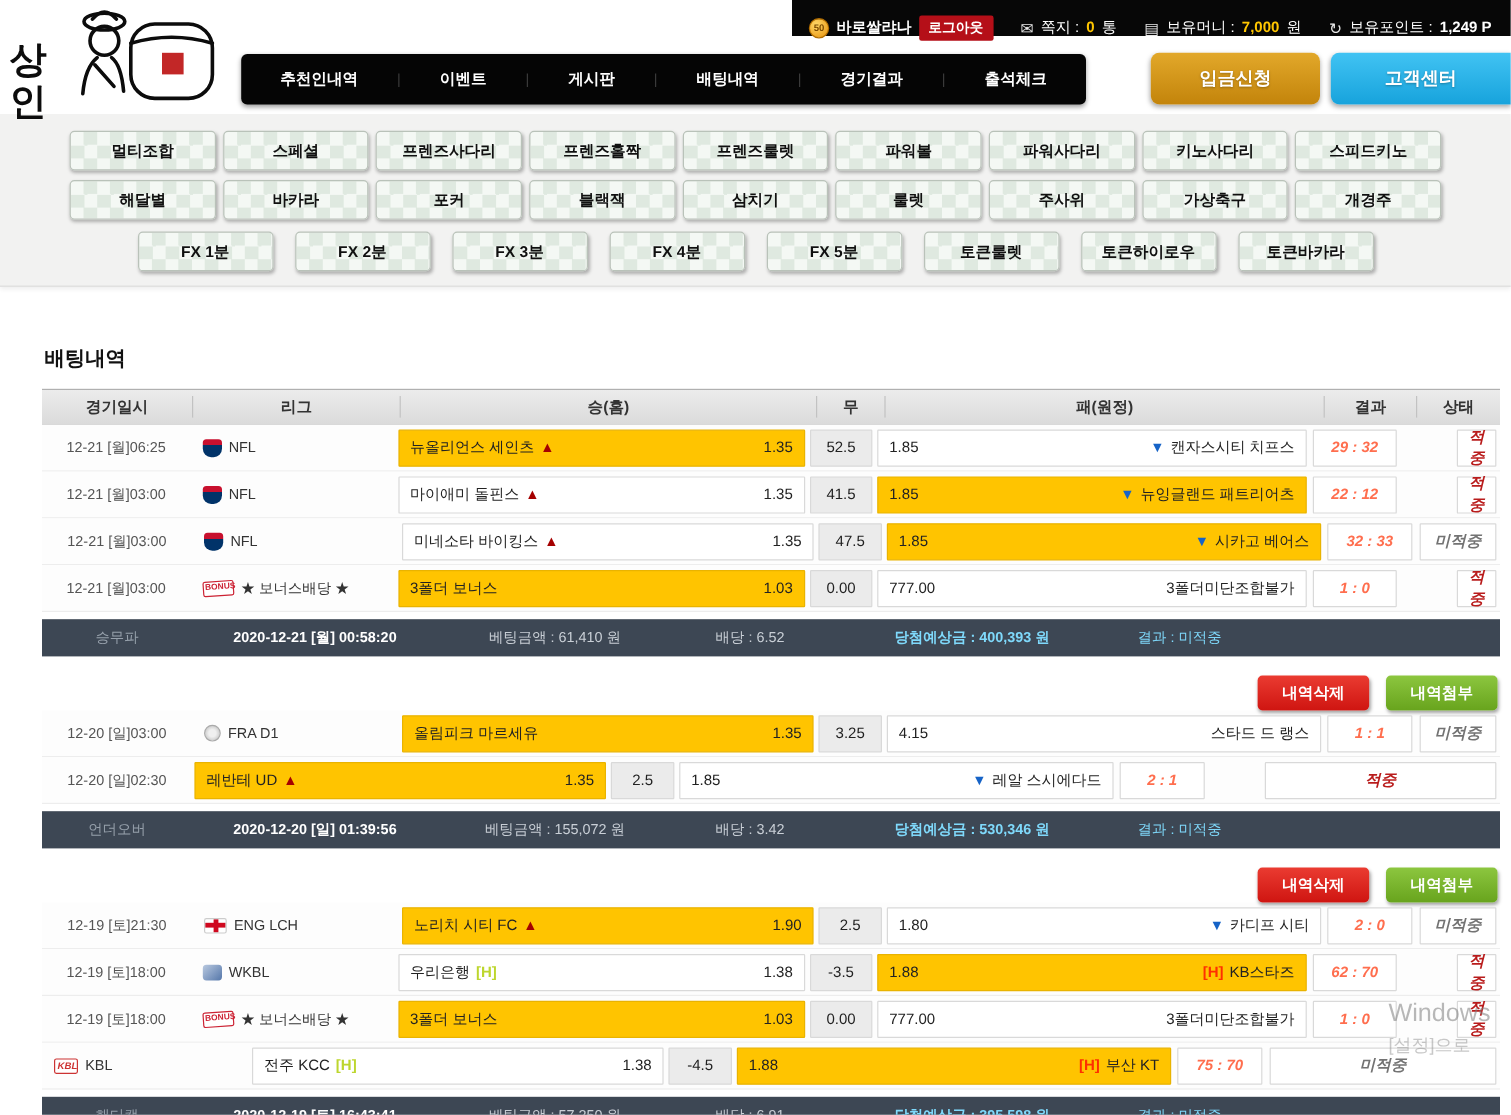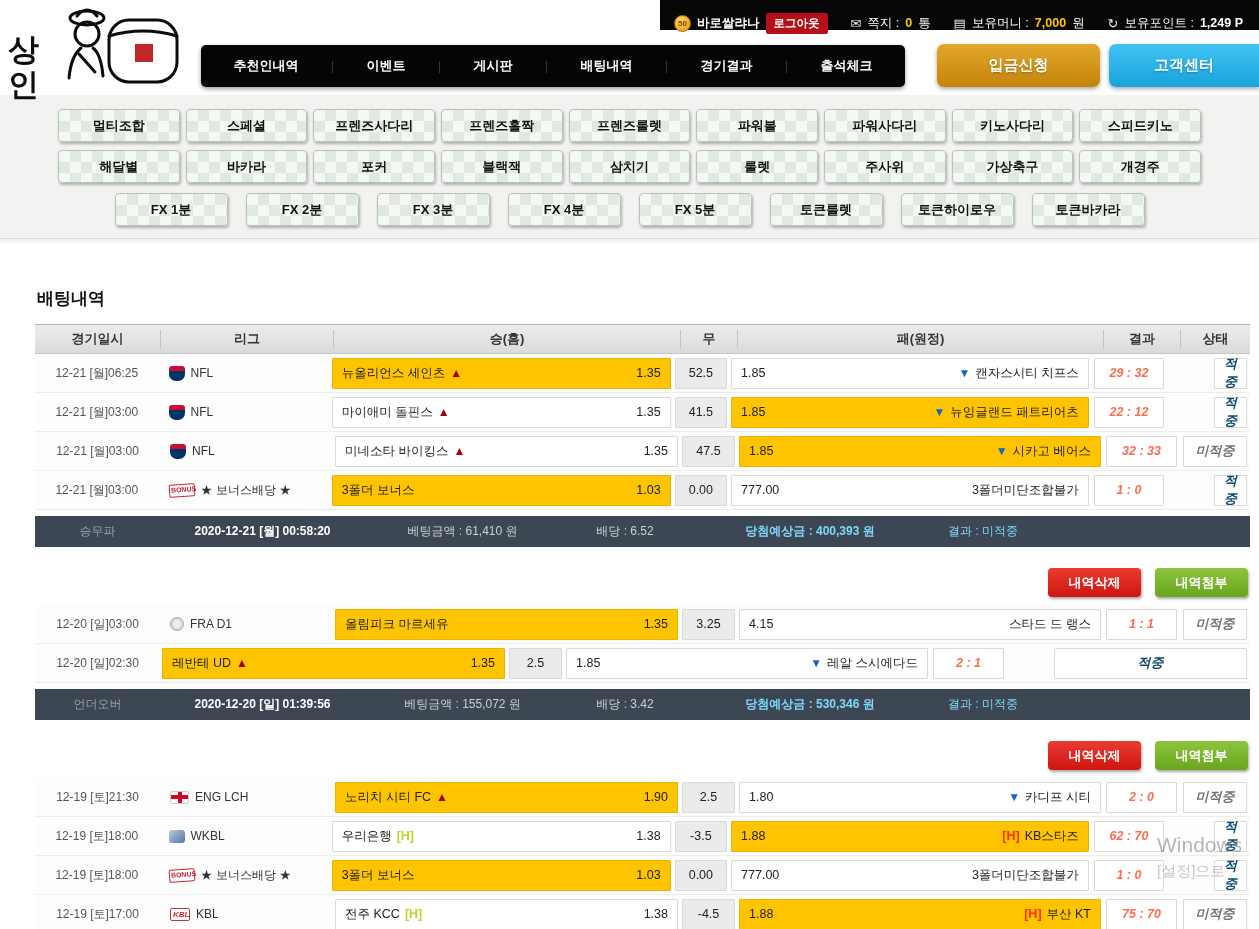--- a/index.html
+++ b/index.html
@@ -33,21 +33,21 @@
     font-size:31px; font-weight:900; color:#0c0c0c; letter-spacing:4px; line-height:1; }
   .nav {
     position:absolute; left:201px; top:45px; width:704px; height:42px;
     background:#050505; border-radius:5px; box-shadow:0 2px 4px rgba(0,0,0,.4);
     display:flex; align-items:center; justify-content:space-evenly;
   }
   .nav-item { color:#fff; font-size:13px; font-weight:bold; cursor:pointer; }
   .nav-sep  { color:#3c3c3c; font-size:12px; }
   .actions { position:absolute; right:0; top:44px; display:flex; gap:9px; }
   .abtn {
-    width:163px; height:43px; border-radius:7px; color:#fff; font-size:15px; font-weight:bold;
+    width:141px; height:43px; border-radius:7px; color:#fff; font-size:15px; font-weight:bold;
     display:flex; align-items:center; justify-content:center; cursor:pointer;
     box-shadow:0 2px 4px rgba(0,0,0,.35); text-shadow:0 1px 2px rgba(0,0,0,.3);
   }
   .abtn.deposit  { background:linear-gradient(#e2a82a,#c3840b); }
   .abtn.withdraw { background:linear-gradient(#8cc53e,#619d18); }
   .abtn.support  { background:linear-gradient(#41c3f3,#17a3dc); width:150px; border-radius:7px 0 0 7px; }
 
   
   .games { background:#f2f2f1; border-bottom:1px solid #dcdcdc; padding:6px 58px 12px;
     box-shadow:0 3px 4px rgba(0,0,0,.07); }
@@ -87,21 +87,21 @@
   .c.status { flex:1;      padding:0 3px; }
   .box {
     width:100%; height:31px; border:1px solid #d9d9d9; background:#fff; border-radius:1px;
     display:flex; align-items:center; justify-content:space-between; padding:0 9px;
     font-size:12.5px; color:#222;
   }
   .box.picked { background:#ffc400; border-color:#e9b300; }
   .box.gray   { background:#ebebeb; justify-content:center; }
   .c.score .box  { justify-content:center; color:#ff6e4e; font-style:italic; font-weight:bold; }
   .c.status .box { justify-content:center; font-style:italic; font-weight:bold; font-size:13px; }
-  .c.status .hit  { color:#0c4a6e;margin-left:44px; }
+  .c.status .hit  { color:#b91c1c;margin-left:44px; }
   .c.status .miss { color:#737373; }
   .team { display:flex; align-items:center; gap:5px; }
   .up   { color:#a50000; font-size:12px; }
   .down { color:#1663c7; font-size:12px; }
   .tag-g{ color:#bdd62e; font-weight:bold; }
   .tag-r{ color:#ff2f00; font-weight:bold; }
   .licon{ width:20px; height:13px; display:inline-block; flex:none; position:relative; border-radius:2px; }
   .licon.nfl { width:16px; height:15px; background:linear-gradient(180deg,#c8102e 32%,#013369 32%); border-radius:3px 3px 7px 7px; }
   .licon.bonus { width:26px; height:13px; background:#fff; border:1px solid #c23; transform:rotate(-4deg); }
   .licon.bonus::after{ content:"BONUS"; position:absolute; left:1px; top:1px; font-size:7px; font-weight:bold; color:#c23; letter-spacing:0; }
@@ -116,21 +116,21 @@
 
   .sumbar { display:flex; align-items:center; height:31px; background:#3d4754; margin-top:6px;
     font-size:12px; color:#c9cfd6; }
   .s-type  { width:125px; text-align:center; color:#96a0ab; }
   .s-date  { width:205px; text-align:center; color:#fff; font-weight:bold; }
   .s-bet   { width:195px; text-align:center; }
   .s-odds  { width:130px; text-align:center; }
   .s-expect{ width:240px; text-align:center; color:#7fd9fb; font-weight:bold; }
   .s-result{ padding-left:18px; color:#7fd9fb; }
 
-  .btnrow { display:flex; justify-content:flex-end; align-items:center; gap:14px; height:45px; padding:0 2px;margin-top:13px; }
+  .btnrow { display:flex; justify-content:flex-end; align-items:flex-end; gap:14px; height:45px; padding:0 2px; }
   .sbtn { width:93px; height:29px; border-radius:4px; color:#fff; font-size:13px; font-weight:bold;
     display:flex; align-items:center; justify-content:center; cursor:pointer;
     box-shadow:1px 2px 3px rgba(0,0,0,.35); }
   .btn-del { background:linear-gradient(#ea3b31,#cf1511); }
   .btn-att { background:linear-gradient(#8cc63f,#68a41d); }
 
   .watermark { position:absolute; left:1157px; top:833px; z-index:40; pointer-events:none;
     white-space:nowrap; color:rgba(125,125,125,.55); }
   .wm1 { font-size:21px;text-align:right; }
   .wm2 { font-size:15px; margin-top:5px; color:rgba(145,145,145,.5); }
@@ -514,21 +514,20 @@
           </div>
         </div>
         <div class="c score">
           <div class="box">1 : 0</div>
         </div>
         <div class="c status">
           <div class="box hit">적중</div>
         </div>
       </div>
       <div class="trow">
-        <div class="c date">12-19 [토]17:00</div>
         <div class="c league">
           <span class="licon kbl"></span>
           <span>KBL</span>
         </div>
         <div class="c home">
           <div class="box">
             <span class="team">전주 KCC<b class="tag-g">[H]</b></span>
             <span>1.38</span>
           </div>
         </div>

